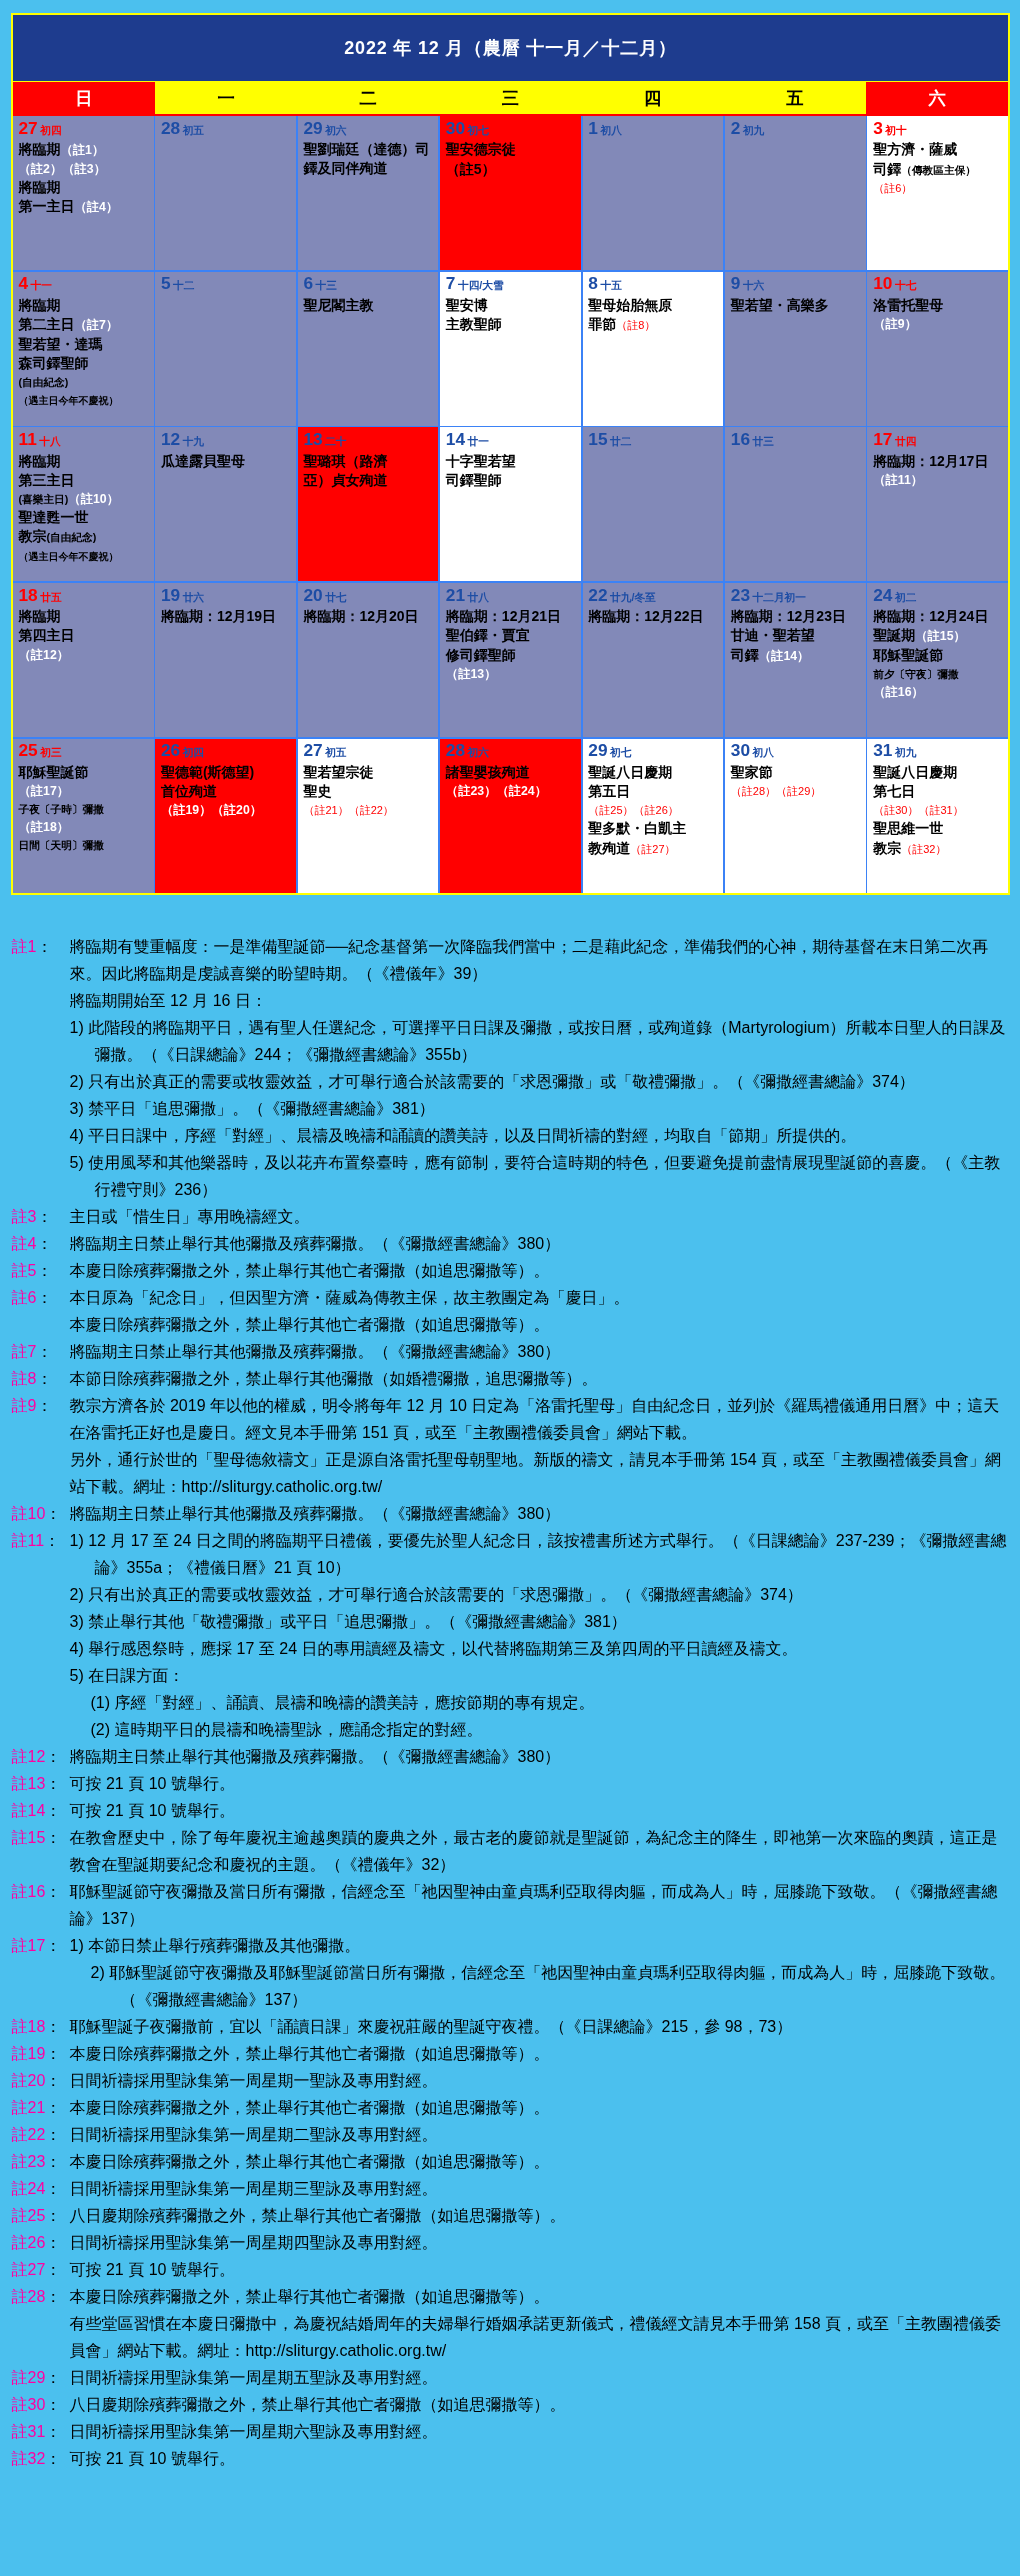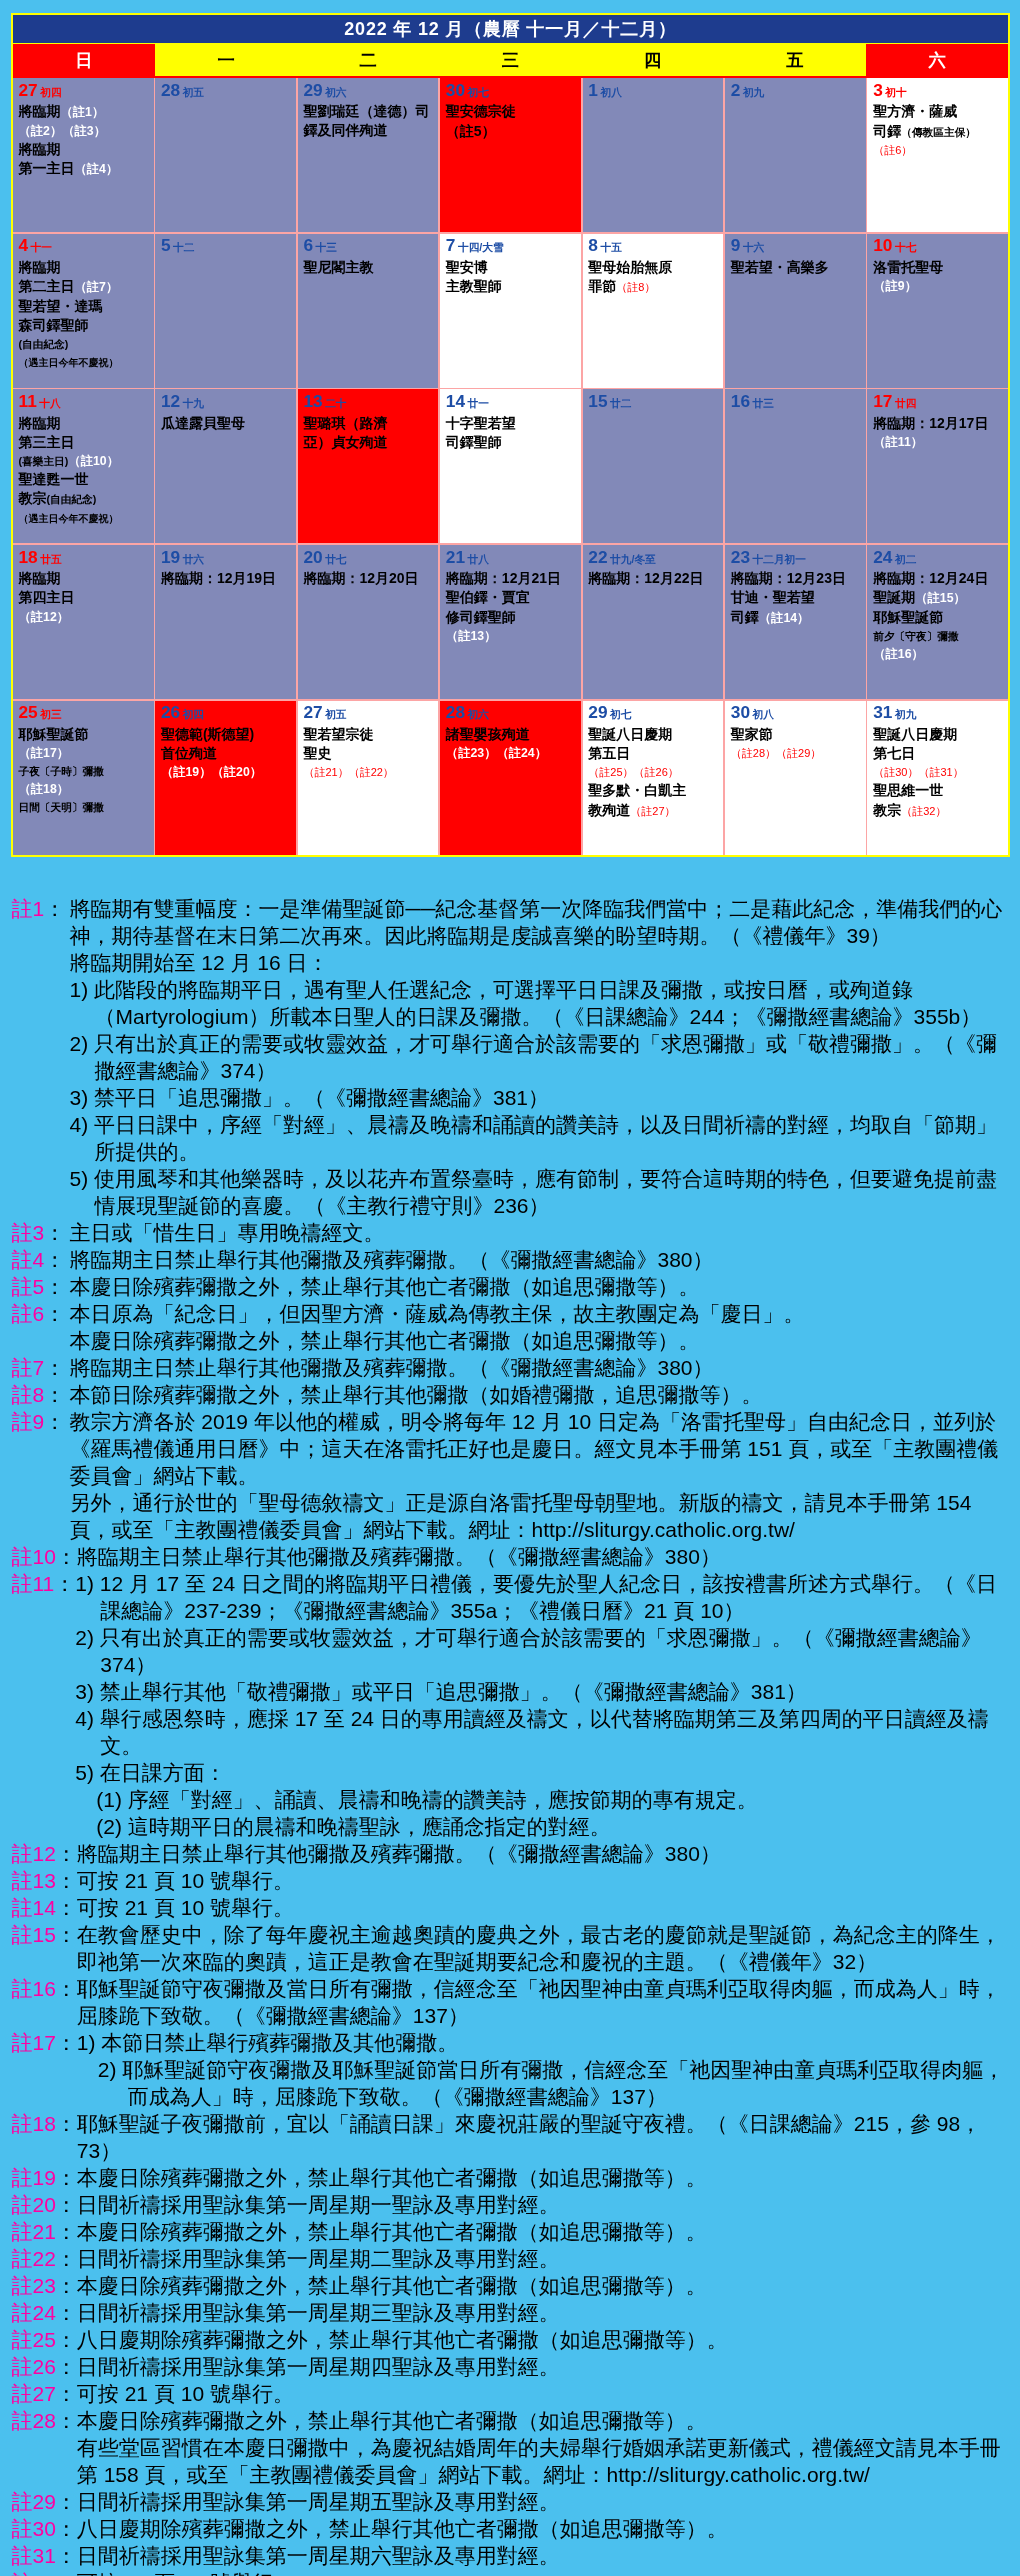--- a/index.html
+++ b/index.html
@@ -10,57 +10,57 @@
     color:#000;
   }
   
   .cal {
     margin:13px 10.7px 0 10.7px;
     border:2.5px solid #FFFF00;
   }
   .title-bar {
     background:#1E3C8E; color:#FFFFFF;
     font-weight:bold; font-size:18px; letter-spacing:0.8px;
-    text-align:center; padding:2px 0;
+    text-align:center; padding:21px 0;
   }
   .dh-row {
     display:grid; grid-template-columns:repeat(7,1fr);
     border-top:1.6px solid #FFFF00;
     border-bottom:2.5px solid #FF0000;
   }
   .dh {
     background:#FFFF00; color:#000;
     font-weight:bold; font-size:17.3px;
     text-align:center; padding:4.1px 0;
   }
   .dh.weekend { background:#FF0000; color:#FFFFFF; }
   .grid {
     display:grid; grid-template-columns:repeat(7,1fr);
     grid-auto-rows:154px;
-    gap:1.6px; background:#fca5a5;
+    gap:1.6px; background:#3b82f6;
   }
   .cell { padding:1.6px 5px 1.6px 5.8px; overflow:hidden; }
   .bg-gray  { background:#8289B8; }
   .bg-white { background:#FFFFFF; }
   .bg-red   { background:#FF0000; }
   .cell-head { margin-bottom:1.6px; white-space:nowrap; }
   .dnum  { font-size:17.3px; font-weight:bold; }
   .lunar { font-size:10.7px; font-weight:bold; margin-left:2.5px; }
   .c-red  { color:#FF0000; }
   .c-blue { color:#1D4DA5; }
   .cl { line-height:1.32; margin:0.8px 0; }
   .cl.gap { margin-top:0; }
   .s-bk { color:#000000; font-weight:bold; font-size:14px; }
   .s-wt { color:#FFFFFF; font-weight:bold; font-size:12.3px; }
   .s-rd { color:#FF0000; font-weight:normal; font-size:11px; }
   .s-sm { color:#000000; font-weight:bold; font-size:10.7px; }
   .s-xs { color:#000000; font-weight:bold; font-size:10px; }
   
   .notes { margin:38px 10px 16.5px 11.5px; }
-  .note  { display:flex; align-items:flex-start; font-size:21px; line-height:27px;justify-content:space-between; }
+  .note  { display:flex; align-items:flex-start; font-size:16px; line-height:27px;justify-content:space-between; }
   .note-label { flex:0 0 58px; white-space:nowrap; }
   .nl-pink  { color:#FF00A2; }
   .nl-colon { color:#000000; }
   .note-body { flex:1; min-width:0; }
   .ni-0 { }
   .ni-1 { padding-left:25px; text-indent:-25px; }
   .ni-2 { padding-left:51px; text-indent:-30px; }
 </style>
 </head>
 <body>

